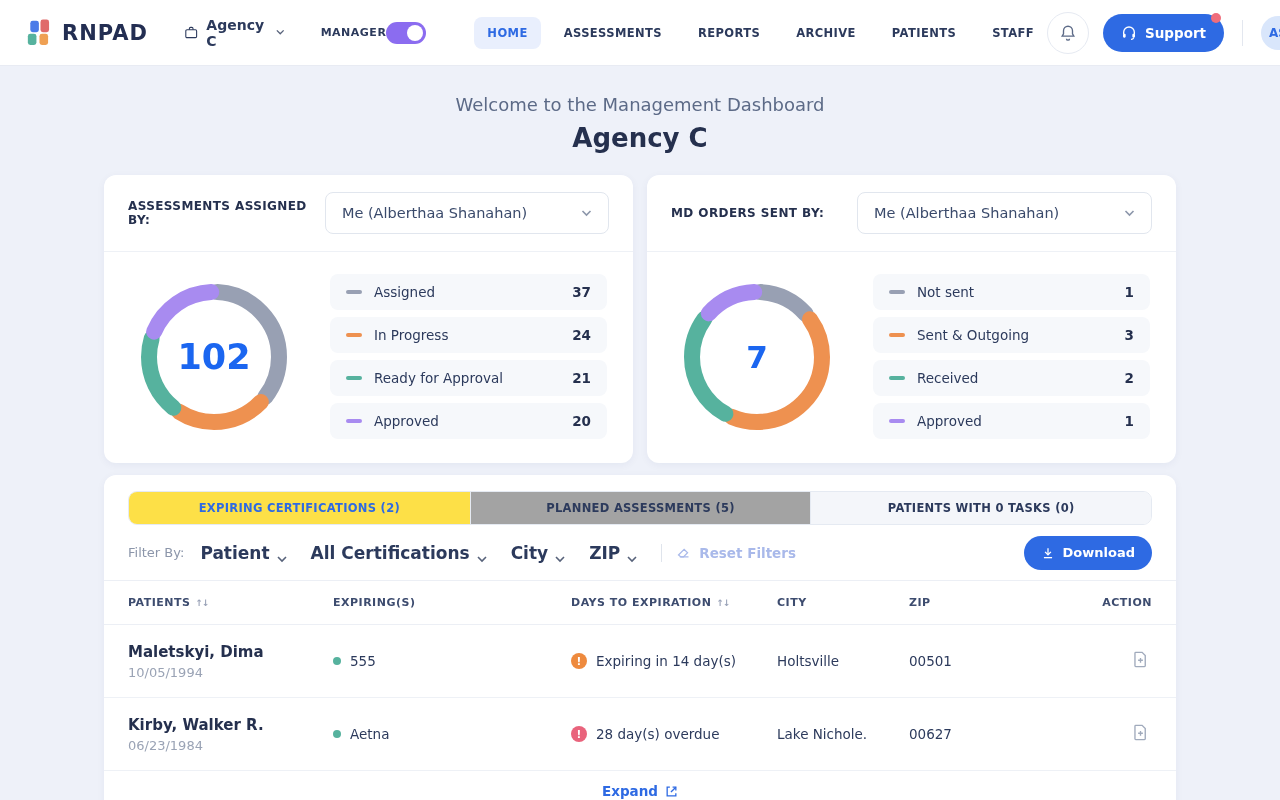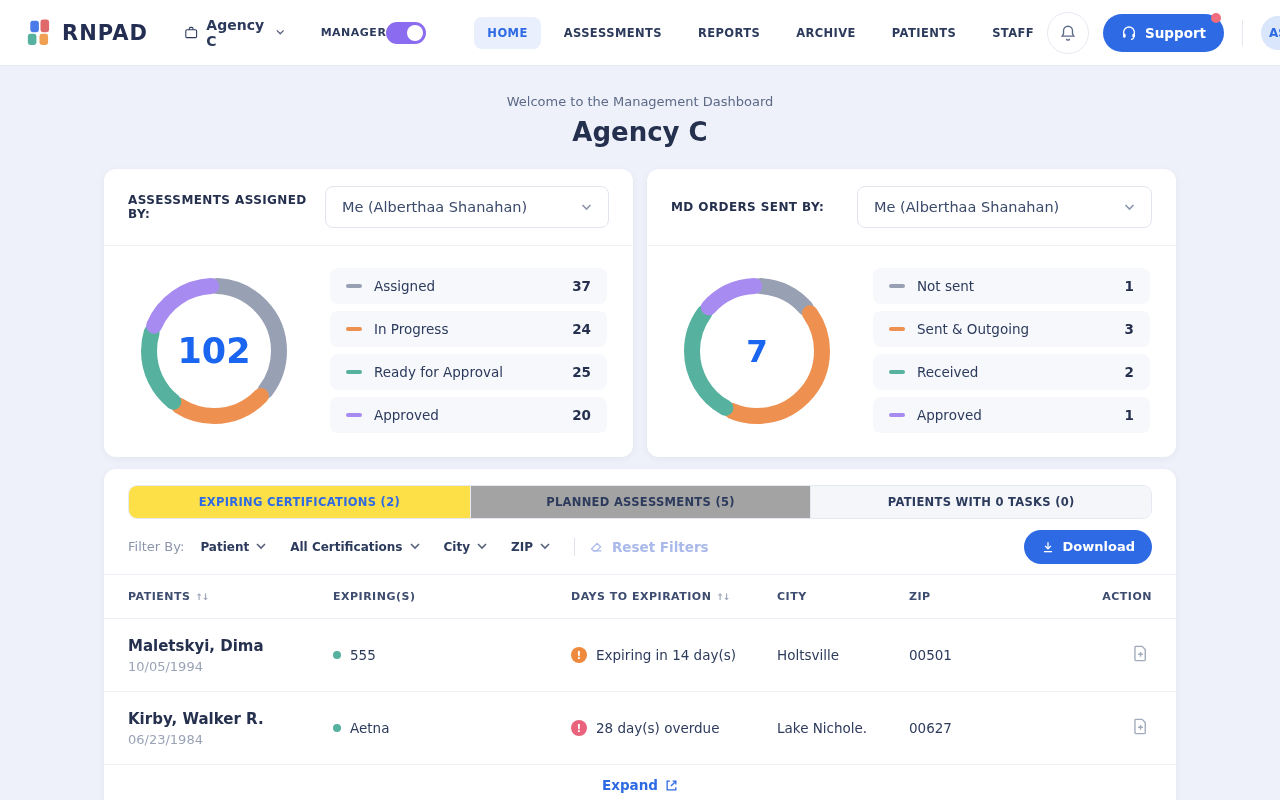--- a/index.html
+++ b/index.html
@@ -21,21 +21,21 @@
   .nav-item.active { background:#e9effd; color:#2e6ae3; }
   .topbar-right { margin-left:auto; display:flex; align-items:center; }
   .bell-btn { width:42px; height:42px; border-radius:50%; border:1px solid #e6eaf2; background:#fff; display:flex; align-items:center; justify-content:center; cursor:pointer; }
   .support-btn { position:relative; margin-left:14px; height:38px; border-radius:19px; background:#2e6ae3; color:#fff; border:none; display:flex; align-items:center; gap:8px; padding:0 18px; font-size:13.5px; font-weight:600; font-family:inherit; cursor:pointer; }
   .support-dot { position:absolute; top:-1px; right:3px; width:10px; height:10px; border-radius:50%; background:#ef6d7c; }
   .avatar { width:34px; height:34px; border-radius:50%; background:#d9e6fb; color:#2e6ae3; font-size:12px; font-weight:700; display:flex; align-items:center; justify-content:center; cursor:pointer; }
   .avatar-wrap { display:flex; align-items:center; gap:8px; cursor:pointer; }
 
   
   .welcome { text-align:center; padding-top:28px; }
-  .welcome-sub { font-size:13px; color:#5c6a87; }
+  .welcome-sub { font-size:18px; color:#5c6a87; }
   .welcome-title { font-size:26px; font-weight:700; color:#25304e; margin-top:8px; }
 
   
   .content { width:1072px; margin:0 auto; }
   .cards-row { display:flex; gap:14px; margin-top:22px; }
   .card { background:#fff; border-radius:12px; box-shadow:0 2px 8px rgba(23,43,99,.05); }
   .stat-card { flex:1; }
   .card-head { display:flex; align-items:center; justify-content:space-between; padding:17px 24px; border-bottom:1px solid #eef1f6; }
   .card-label { font-size:12px; font-weight:700; letter-spacing:.4px; color:#25304e; }
   .select { width:295px; height:42px; border:1px solid #e1e6ee; border-radius:8px; display:flex; align-items:center; justify-content:space-between; padding:0 16px; font-size:14.5px; color:#3a4a6b; cursor:pointer; background:#fff; }
@@ -52,21 +52,21 @@
 
   
   .table-card { margin-top:12px; border-radius:12px 12px 0 0; padding-top:16px; min-height:360px; }
   .tabs { display:grid; grid-template-columns:1fr 1fr 1fr; margin:0 24px; border:1px solid #e5eaf2; border-radius:9px; overflow:hidden; }
   .tab { height:32px; display:flex; align-items:center; justify-content:center; font-size:11.5px; font-weight:700; letter-spacing:.3px; color:#2c3a5c; background:#f4f6fa; cursor:pointer; border-left:1px solid #e5eaf2; }
   .tab:first-child { border-left:none; }
   .tab.active { background:#fde047; color:#2e6ae3; }
   .tab.plain { background:#a3a3a3; }
   .filter-row { display:flex; align-items:center; padding:0 24px; height:56px; border-bottom:1px solid #eceff5; }
   .filter-by { font-size:13px; color:#8c96aa; margin-right:16px; }
-  .filter-item { display:flex; align-items:center; gap:7px; font-size:12px; font-weight:600; color:#2c3a5c; margin-right:24px; cursor:pointer; }
+  .filter-item { display:flex; align-items:flex-end; gap:7px; font-size:17px; font-weight:600; color:#2c3a5c; margin-right:24px; cursor:pointer; }
   .filter-div { width:1px; height:18px; background:#dfe4ec; margin:0 14px 0 0; }
   .reset-btn { display:flex; align-items:center; gap:8px; font-size:13.5px; font-weight:600; color:#a9b9ea; cursor:pointer; }
   .download-btn { margin-left:auto; height:34px; border-radius:17px; background:#2e6ae3; color:#fff; border:none; display:flex; align-items:center; gap:8px; padding:0 17px; font-size:13px; font-weight:600; font-family:inherit; cursor:pointer; }
 
   .thead, .trow { display:grid; grid-template-columns:205px 238px 206px 132px 120px 1fr; align-items:center; padding:0 24px; }
   .thead { height:44px; border-bottom:1px solid #eceff5; }
   .th { font-size:11px; font-weight:700; letter-spacing:.5px; color:#3d4c6f; display:flex; align-items:center; gap:5px; }
   .sort-ico { font-size:9px; color:#9aa3b8; letter-spacing:-1px; }
   .th.right, .td.right { justify-content:flex-end; display:flex; }
   .trow { height:73px; border-bottom:1px solid #eef1f6; }
@@ -179,21 +179,21 @@
             <span class="legend-value">37</span>
           </div>
           <div class="legend-row">
             <span class="legend-dash" style="background:#ee9150"></span>
             <span class="legend-label">In Progress</span>
             <span class="legend-value">24</span>
           </div>
           <div class="legend-row">
             <span class="legend-dash" style="background:#56b29e"></span>
             <span class="legend-label">Ready for Approval</span>
-            <span class="legend-value">25</span>
+            <span class="legend-value">21</span>
           </div>
           <div class="legend-row">
             <span class="legend-dash" style="background:#a88bf0"></span>
             <span class="legend-label">Approved</span>
             <span class="legend-value">20</span>
           </div>
         </div>
       </div>
     </section>
 

